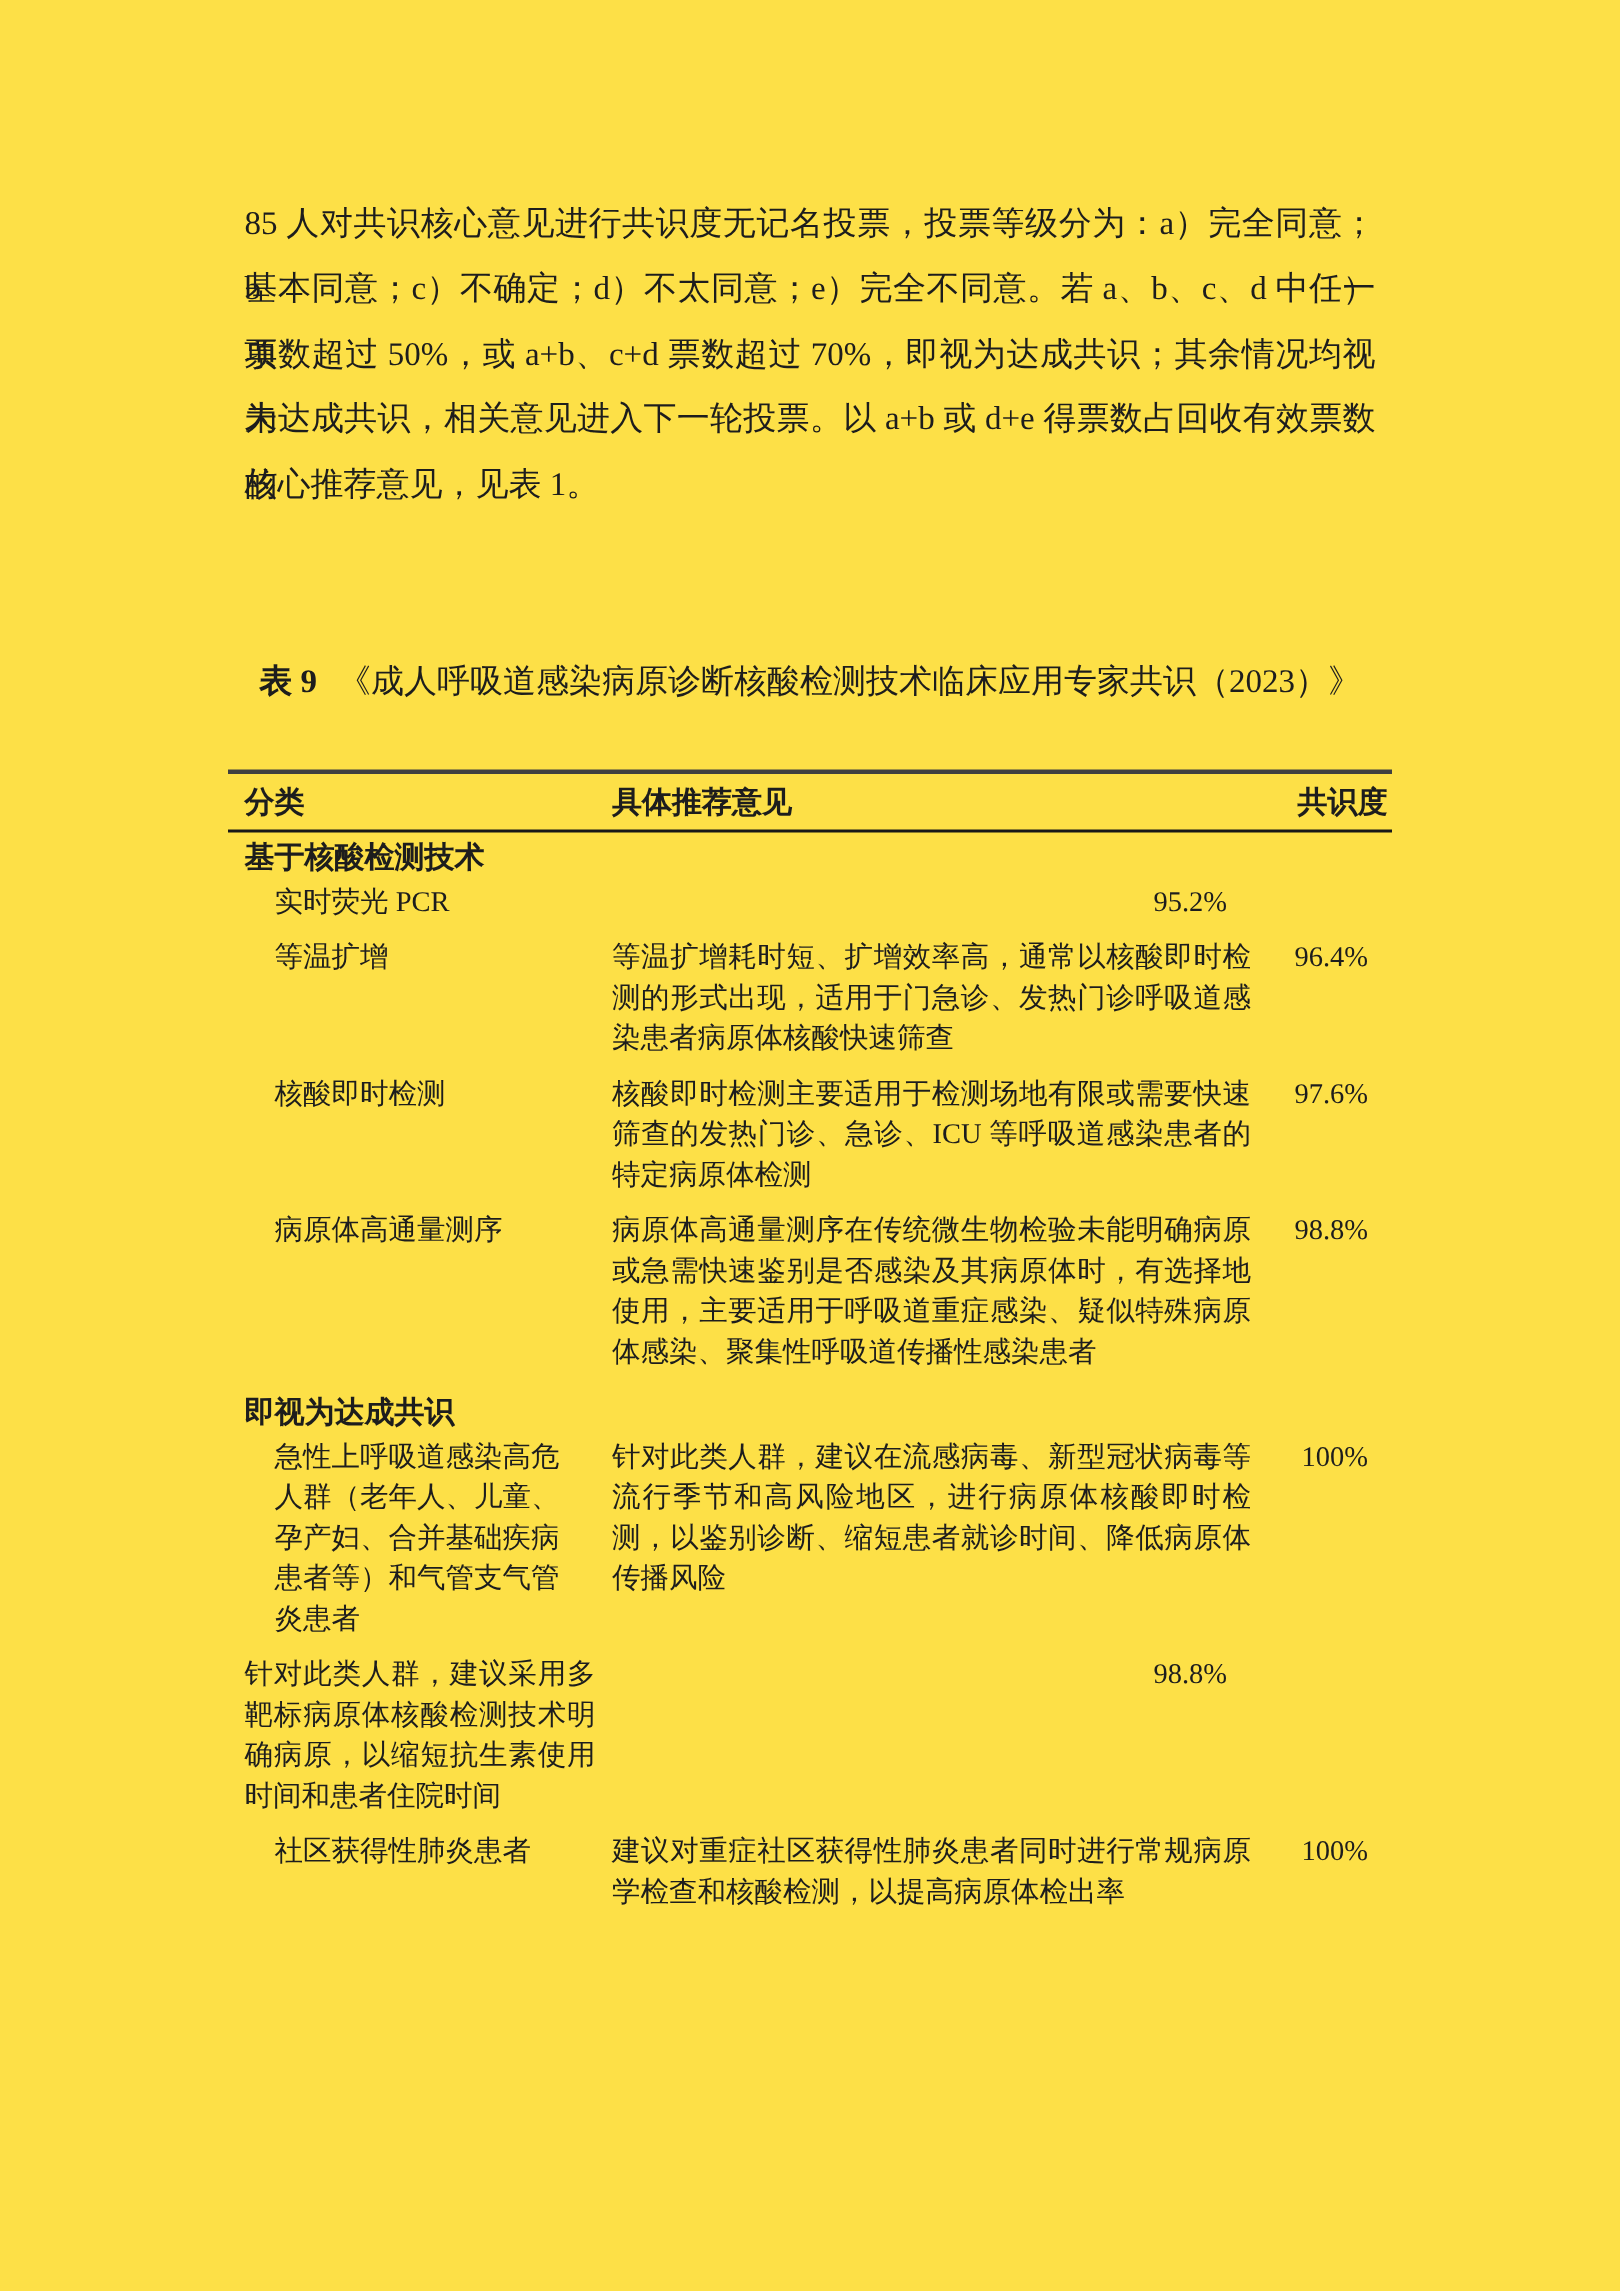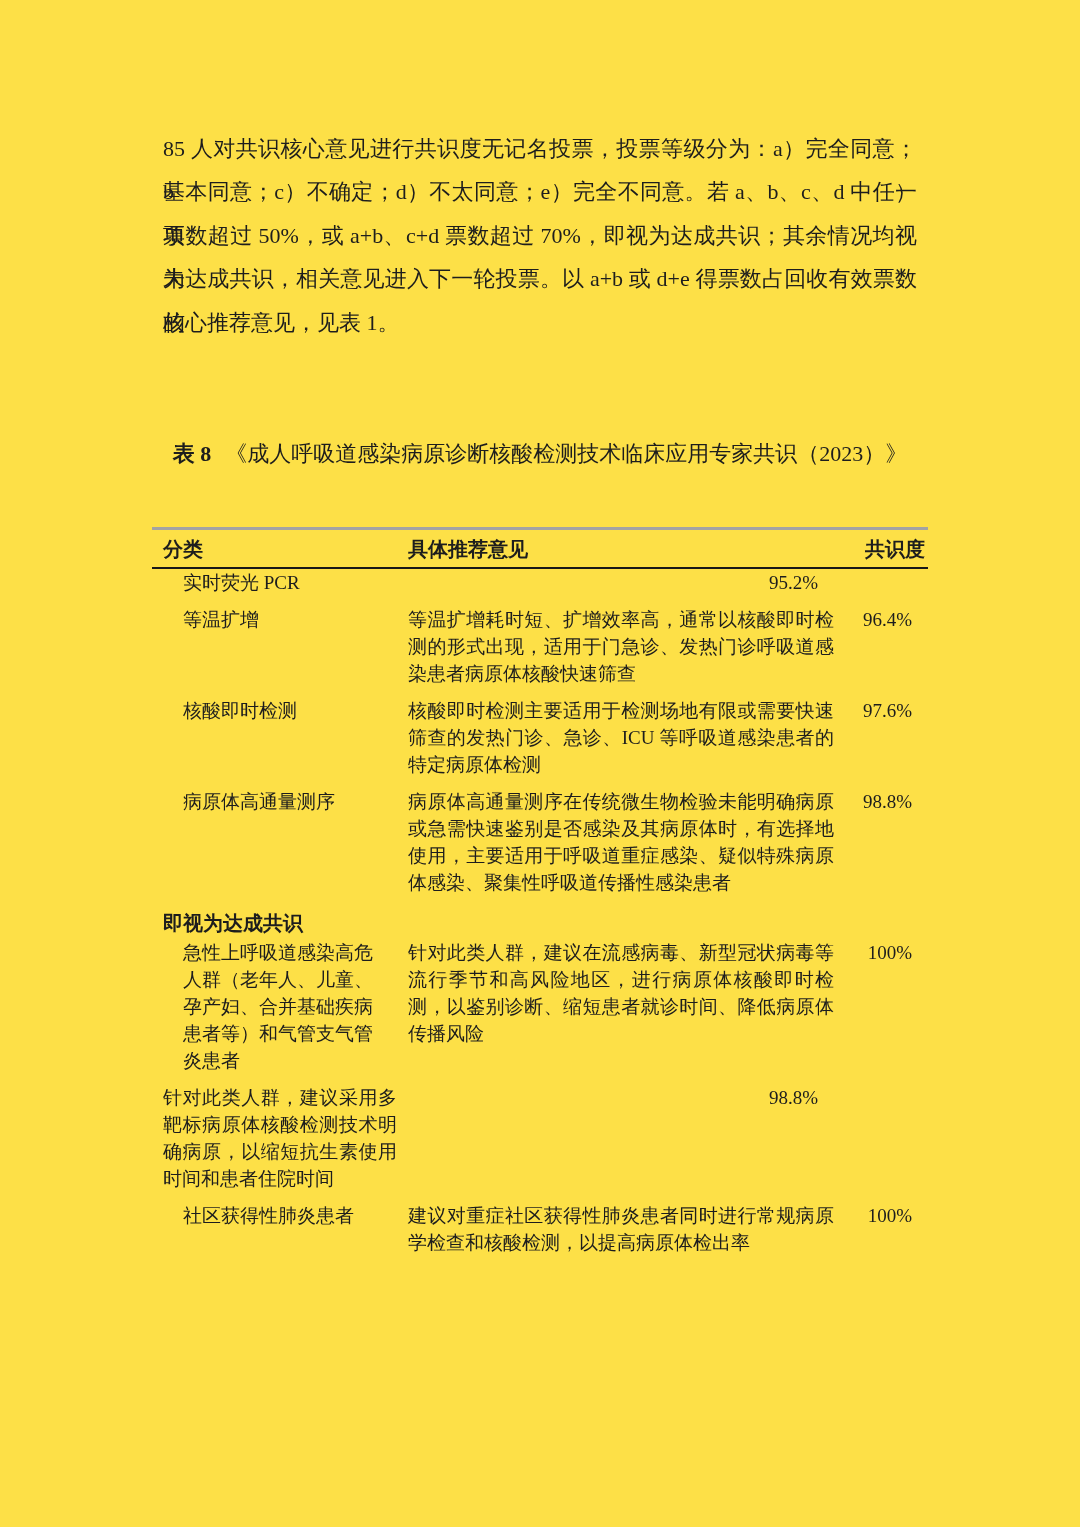--- a/index.html
+++ b/index.html
@@ -24,21 +24,21 @@
     position:absolute; left:163px; top:439px; width:754px;
     text-align:center; font-size:22px; line-height:30px; white-space:nowrap;
   }
   .cap-label { font-weight:bold; margin-right:14px; }
   .caption2 {
     position:absolute; left:163px; top:479px; width:754px;
     text-align:center; font-size:21px; line-height:28px;
   }
 
   
-  .ctable { position:absolute; left:152px; top:527px; width:776px; border-top:3px solid #a3a3a3; }
+  .ctable { position:absolute; left:152px; top:513px; width:776px; border-top:3px solid #404040; }
   .thead {
     display:grid; grid-template-columns:245px 437px 94px;
     border-bottom:2px solid #181818;
     font-weight:bold; font-size:20px; line-height:26px;
     padding:6px 0 5px 0;
   }
   .hc1 { padding-left:11px; }
   .hc2 { padding-left:11px; }
   .hc3 { text-align:right; padding-right:3px; }
 
@@ -59,31 +59,32 @@
 
   <div class="paragraph">
     <div class="pline pj">85 人对共识核心意见进行共识度无记名投票，投票等级分为：a）完全同意；b）</div>
     <div class="pline pj">基本同意；c）不确定；d）不太同意；e）完全不同意。若 a、b、c、d 中任一项</div>
     <div class="pline pj">票数超过 50%，或 a+b、c+d 票数超过 70%，即视为达成共识；其余情况均视为</div>
     <div class="pline pj">未达成共识，相关意见进入下一轮投票。以 a+b 或 d+e 得票数占回收有效票数的</div>
     <div class="pline">核心推荐意见，见表 1。</div>
   </div>
 
   <div class="caption">
-    <span class="cap-label">表 8</span><span>《成人呼吸道感染病原诊断核酸检测技术临床应用专家共识（2023）》</span>
+    <span class="cap-label">表 9</span><span>《成人呼吸道感染病原诊断核酸检测技术临床应用专家共识（2023）》</span>
   </div>
 
   <div class="ctable">
 
     <div class="thead">
       <div class="hc1">分类</div>
       <div class="hc2">具体推荐意见</div>
       <div class="hc3">共识度</div>
     </div>
 
+    <div class="sec-title">基于核酸检测技术</div>
 
     <div class="trow">
       <div class="c1">实时荧光 PCR</div>
       <div class="c3">95.2%</div>
     </div>
 
     <div class="trow">
       <div class="c1">等温扩增</div>
       <div class="c2">等温扩增耗时短、扩增效率高，通常以核酸即时检测的形式出现，适用于门急诊、发热门诊呼吸道感染患者病原体核酸快速筛查</div>
       <div class="c3">96.4%</div>

